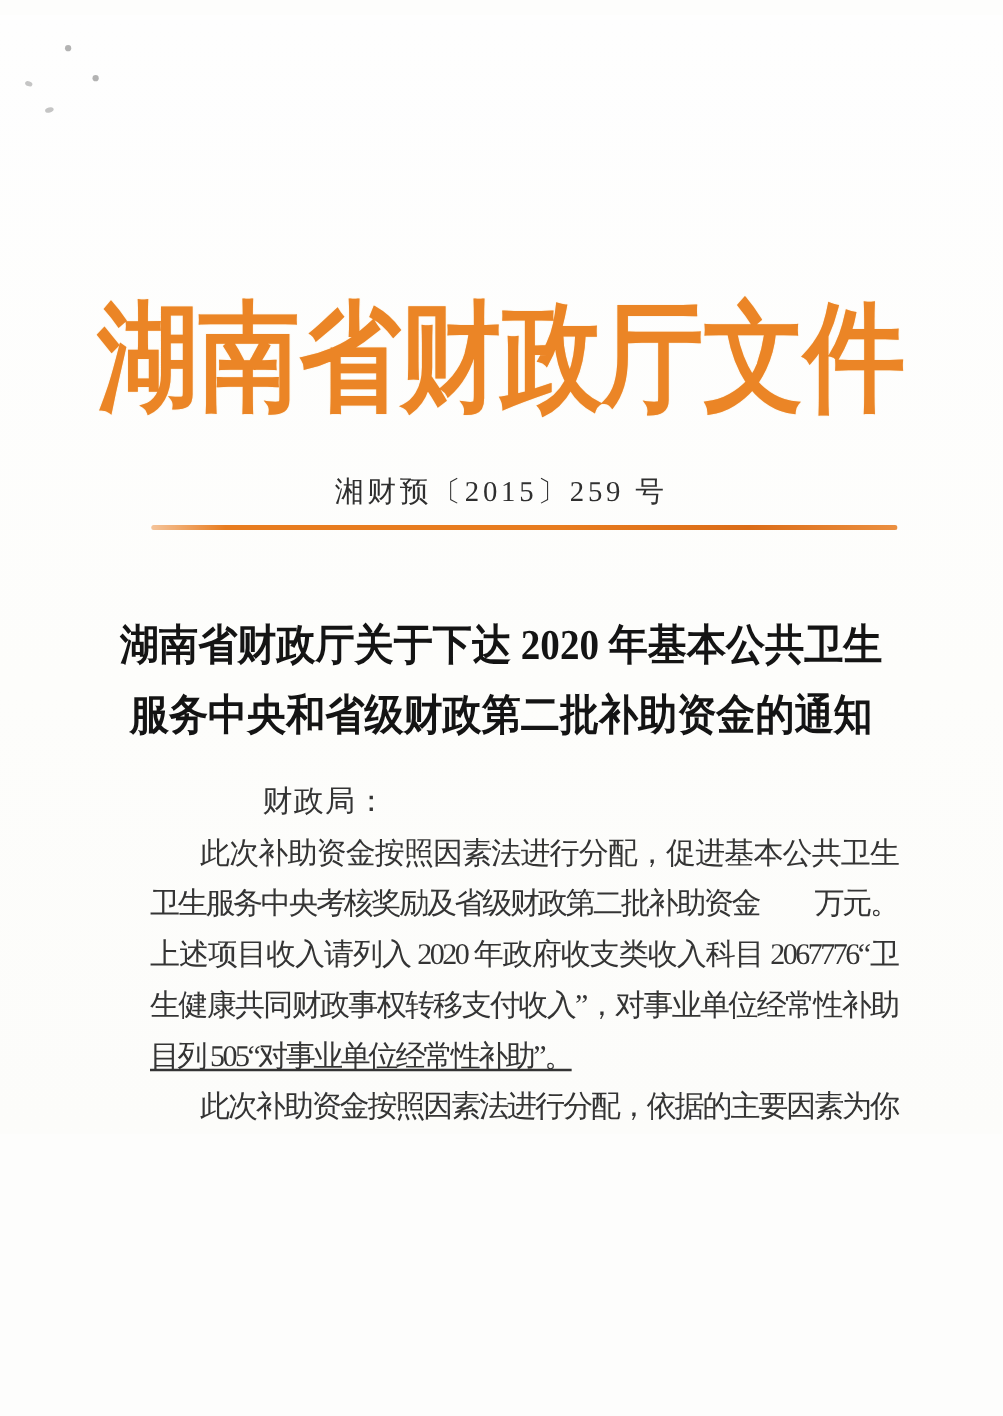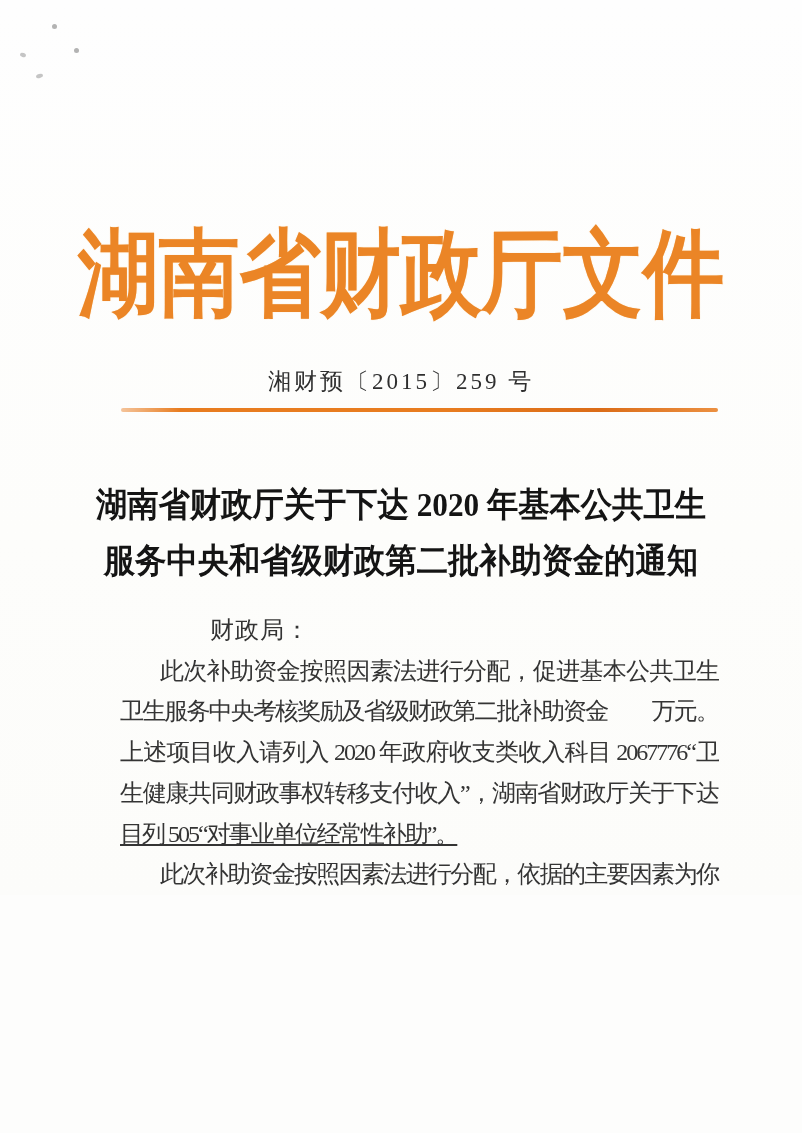--- a/index.html
+++ b/index.html
@@ -4,21 +4,21 @@
 <style>
   html, body {
     margin: 0;
     padding: 0;
     background: #fdfdfc;
   }
   .page {
     position: relative;
     width: 802px;
     height: 895px;
-    margin: 0 auto;
+    margin: 12px auto;
     background: linear-gradient(180deg, #fefefe 0%, #fdfdfb 60%, #fcfcfa 100%);
     font-family: "Liberation Serif", "DejaVu Serif", serif;
     overflow: hidden;
   }
 
   
   .speck {
     position: absolute;
     background: #8b8b8b;
     border-radius: 50%;
@@ -137,21 +137,21 @@
   <div class="notice-title">
     <div>湖南省财政厅关于下达 2020 年基本公共卫生</div>
     <div>服务中央和省级财政第二批补助资金的通知</div>
   </div>
 
   <div class="body-block">
     <div class="salutation">财政局：</div>
     <div class="bline indent">此次补助资金按照因素法进行分配，促进基本公共卫生</div>
     <div class="bline">卫生服务中央考核奖励及省级财政第二批补助资金　　万元。</div>
     <div class="bline">上述项目收入请列入 2020 年政府收支类收入科目 2067776“卫</div>
-    <div class="bline">生健康共同财政事权转移支付收入”，湖南省财政厅关于下达</div>
+    <div class="bline">生健康共同财政事权转移支付收入”，对事业单位经常性补助</div>
     <div class="bline leftend">目列 505“对事业单位经常性补助”。</div>
     <div class="bline indent">此次补助资金按照因素法进行分配，依据的主要因素为你</div>
     <div class="bline">县常住人口数和湘政办发〔2019〕8 号文件确定的省级财政负</div>
   </div>
 
   <div class="page-number">—1—</div>
 
 </div>
 
 </body></html>

